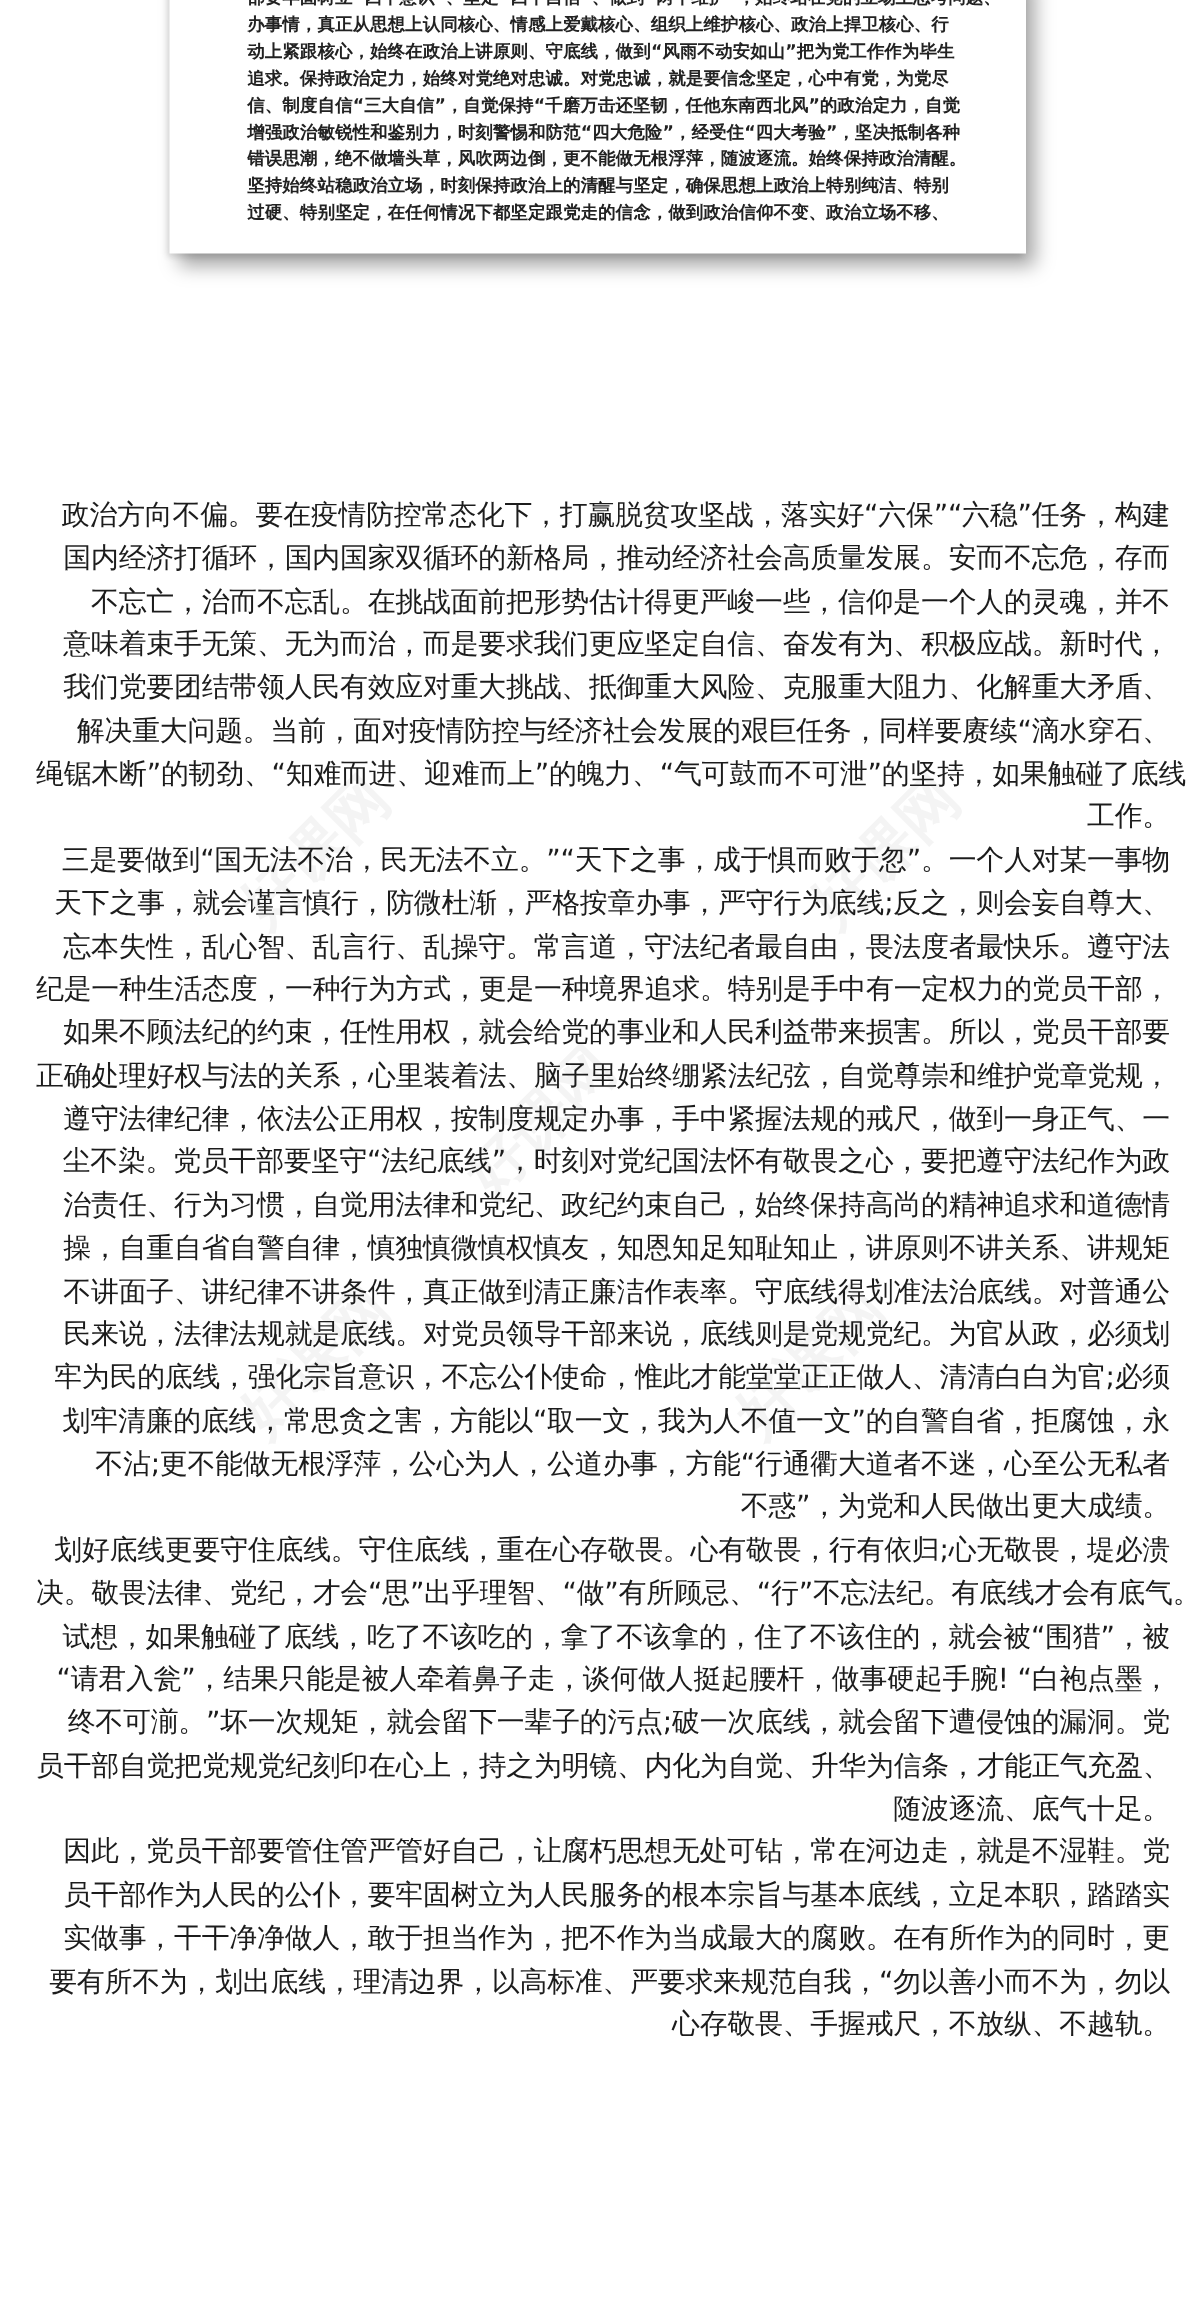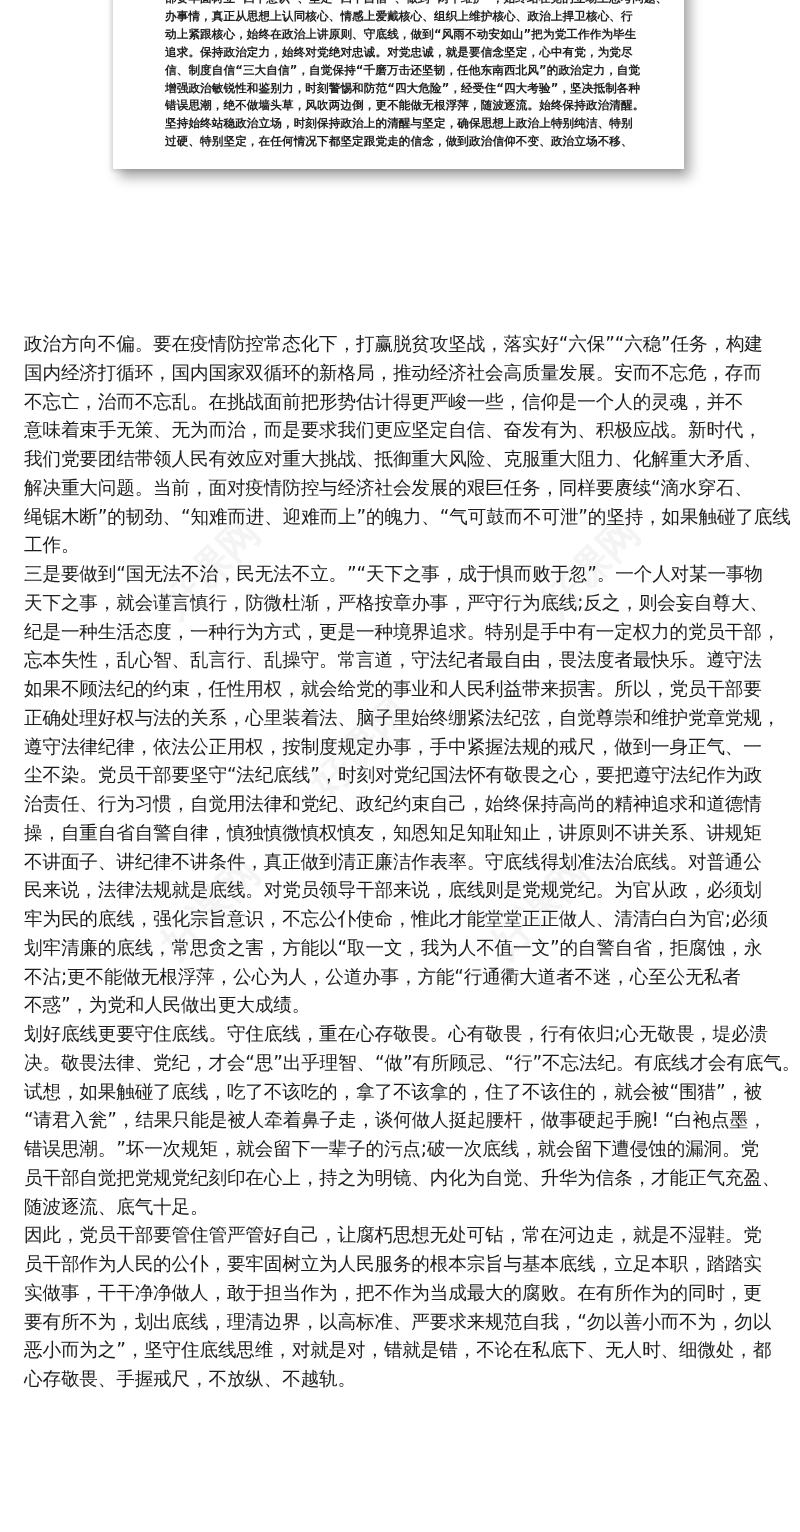--- a/index.html
+++ b/index.html
@@ -12,21 +12,21 @@
     overflow:hidden;
   }
   .preview-text {
     position:absolute; left:52px; top:10px; width:476px;
     font-size:11.6px; line-height:17.9px; color:#222;
     letter-spacing:0.1px;
   }
   .preview-text .pline { display:block; white-space:nowrap;font-weight:bold; }
   .article {
     position:absolute; left:24px; top:330px; width:756px;
-    font-size:18.6px; line-height:28.75px; color:#1c1c1c;
+    font-size:18.6px; line-height:28.75px; color:#1c1c1c;text-align:right;
   }
   .article .aline { display:block; white-space:nowrap; letter-spacing:-0.15px; }
   .watermark {
     position:absolute; font-size:40px; color:rgba(150,150,150,0.10);
     transform:rotate(-45deg); white-space:nowrap; pointer-events:none;
     font-family:"DejaVu Sans",sans-serif; font-weight:bold;
   }
 </style>
 </head>
 <body>
@@ -55,40 +55,39 @@
   <span class="aline">政治方向不偏。要在疫情防控常态化下，打赢脱贫攻坚战，落实好“六保”“六稳”任务，构建</span>
   <span class="aline">国内经济打循环，国内国家双循环的新格局，推动经济社会高质量发展。安而不忘危，存而</span>
   <span class="aline">不忘亡，治而不忘乱。在挑战面前把形势估计得更严峻一些，信仰是一个人的灵魂，并不</span>
   <span class="aline">意味着束手无策、无为而治，而是要求我们更应坚定自信、奋发有为、积极应战。新时代，</span>
   <span class="aline">我们党要团结带领人民有效应对重大挑战、抵御重大风险、克服重大阻力、化解重大矛盾、</span>
   <span class="aline">解决重大问题。当前，面对疫情防控与经济社会发展的艰巨任务，同样要赓续“滴水穿石、</span>
   <span class="aline">绳锯木断”的韧劲、“知难而进、迎难而上”的魄力、“气可鼓而不可泄”的坚持，如果触碰了底线</span>
   <span class="aline">工作。</span>
   <span class="aline">三是要做到“国无法不治，民无法不立。”“天下之事，成于惧而败于忽”。一个人对某一事物</span>
   <span class="aline">天下之事，就会谨言慎行，防微杜渐，严格按章办事，严守行为底线;反之，则会妄自尊大、</span>
+  <span class="aline">忘本失性，乱心智、乱言行、乱操守。常言道，守法纪者最自由，畏法度者最快乐。遵守法</span>
   <span class="aline">纪是一种生活态度，一种行为方式，更是一种境界追求。特别是手中有一定权力的党员干部，</span>
-  <span class="aline">忘本失性，乱心智、乱言行、乱操守。常言道，守法纪者最自由，畏法度者最快乐。遵守法</span>
   <span class="aline">如果不顾法纪的约束，任性用权，就会给党的事业和人民利益带来损害。所以，党员干部要</span>
   <span class="aline">正确处理好权与法的关系，心里装着法、脑子里始终绷紧法纪弦，自觉尊崇和维护党章党规，</span>
   <span class="aline">遵守法律纪律，依法公正用权，按制度规定办事，手中紧握法规的戒尺，做到一身正气、一</span>
   <span class="aline">尘不染。党员干部要坚守“法纪底线”，时刻对党纪国法怀有敬畏之心，要把遵守法纪作为政</span>
   <span class="aline">治责任、行为习惯，自觉用法律和党纪、政纪约束自己，始终保持高尚的精神追求和道德情</span>
   <span class="aline">操，自重自省自警自律，慎独慎微慎权慎友，知恩知足知耻知止，讲原则不讲关系、讲规矩</span>
   <span class="aline">不讲面子、讲纪律不讲条件，真正做到清正廉洁作表率。守底线得划准法治底线。对普通公</span>
   <span class="aline">民来说，法律法规就是底线。对党员领导干部来说，底线则是党规党纪。为官从政，必须划</span>
   <span class="aline">牢为民的底线，强化宗旨意识，不忘公仆使命，惟此才能堂堂正正做人、清清白白为官;必须</span>
   <span class="aline">划牢清廉的底线，常思贪之害，方能以“取一文，我为人不值一文”的自警自省，拒腐蚀，永</span>
   <span class="aline">不沾;更不能做无根浮萍，公心为人，公道办事，方能“行通衢大道者不迷，心至公无私者</span>
   <span class="aline">不惑”，为党和人民做出更大成绩。</span>
   <span class="aline">划好底线更要守住底线。守住底线，重在心存敬畏。心有敬畏，行有依归;心无敬畏，堤必溃</span>
   <span class="aline">决。敬畏法律、党纪，才会“思”出乎理智、“做”有所顾忌、“行”不忘法纪。有底线才会有底气。</span>
   <span class="aline">试想，如果触碰了底线，吃了不该吃的，拿了不该拿的，住了不该住的，就会被“围猎”，被</span>
   <span class="aline">“请君入瓮”，结果只能是被人牵着鼻子走，谈何做人挺起腰杆，做事硬起手腕! “白袍点墨，</span>
-  <span class="aline">错误思潮。”坏一次规矩，就会留下一辈子的污点;破一次底线，就会留下遭侵蚀的漏洞。党</span>
+  <span class="aline">终不可湔。”坏一次规矩，就会留下一辈子的污点;破一次底线，就会留下遭侵蚀的漏洞。党</span>
   <span class="aline">员干部自觉把党规党纪刻印在心上，持之为明镜、内化为自觉、升华为信条，才能正气充盈、</span>
   <span class="aline">随波逐流、底气十足。</span>
   <span class="aline">因此，党员干部要管住管严管好自己，让腐朽思想无处可钻，常在河边走，就是不湿鞋。党</span>
   <span class="aline">员干部作为人民的公仆，要牢固树立为人民服务的根本宗旨与基本底线，立足本职，踏踏实</span>
   <span class="aline">实做事，干干净净做人，敢于担当作为，把不作为当成最大的腐败。在有所作为的同时，更</span>
   <span class="aline">要有所不为，划出底线，理清边界，以高标准、严要求来规范自我，“勿以善小而不为，勿以</span>
-  <span class="aline">恶小而为之”，坚守住底线思维，对就是对，错就是错，不论在私底下、无人时、细微处，都</span>
   <span class="aline">心存敬畏、手握戒尺，不放纵、不越轨。</span>
 </div>
 
 </body></html>

